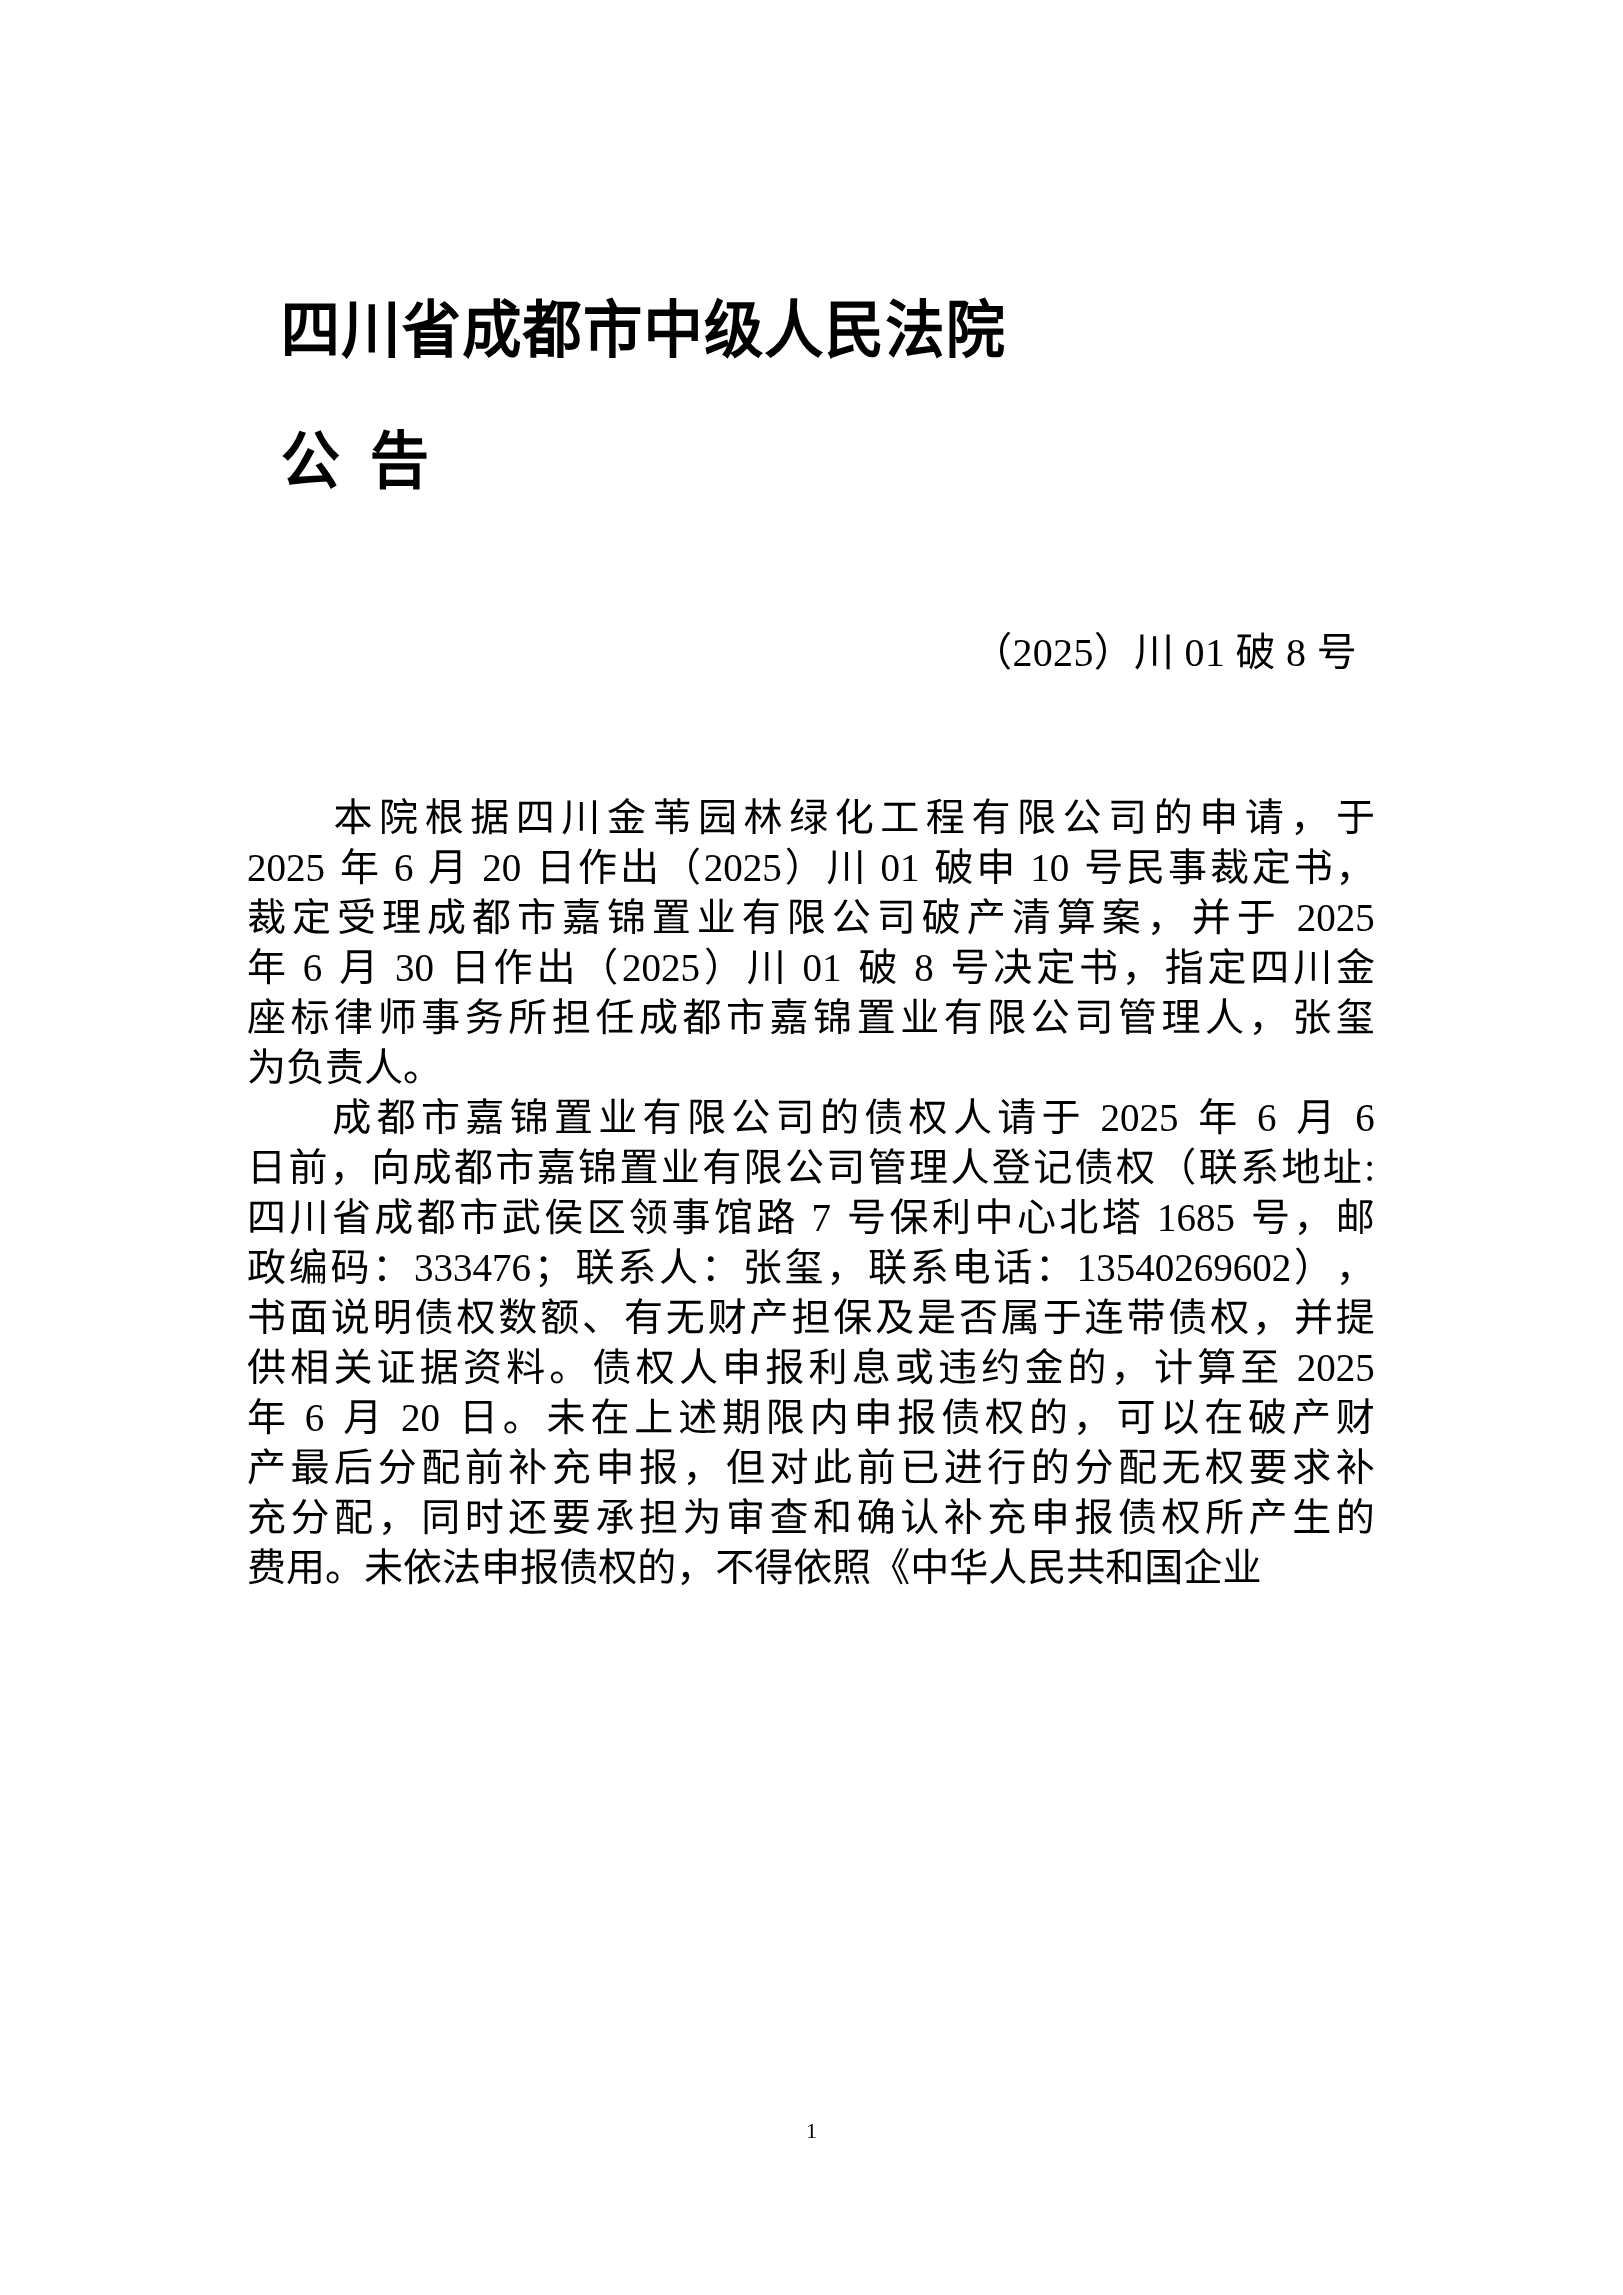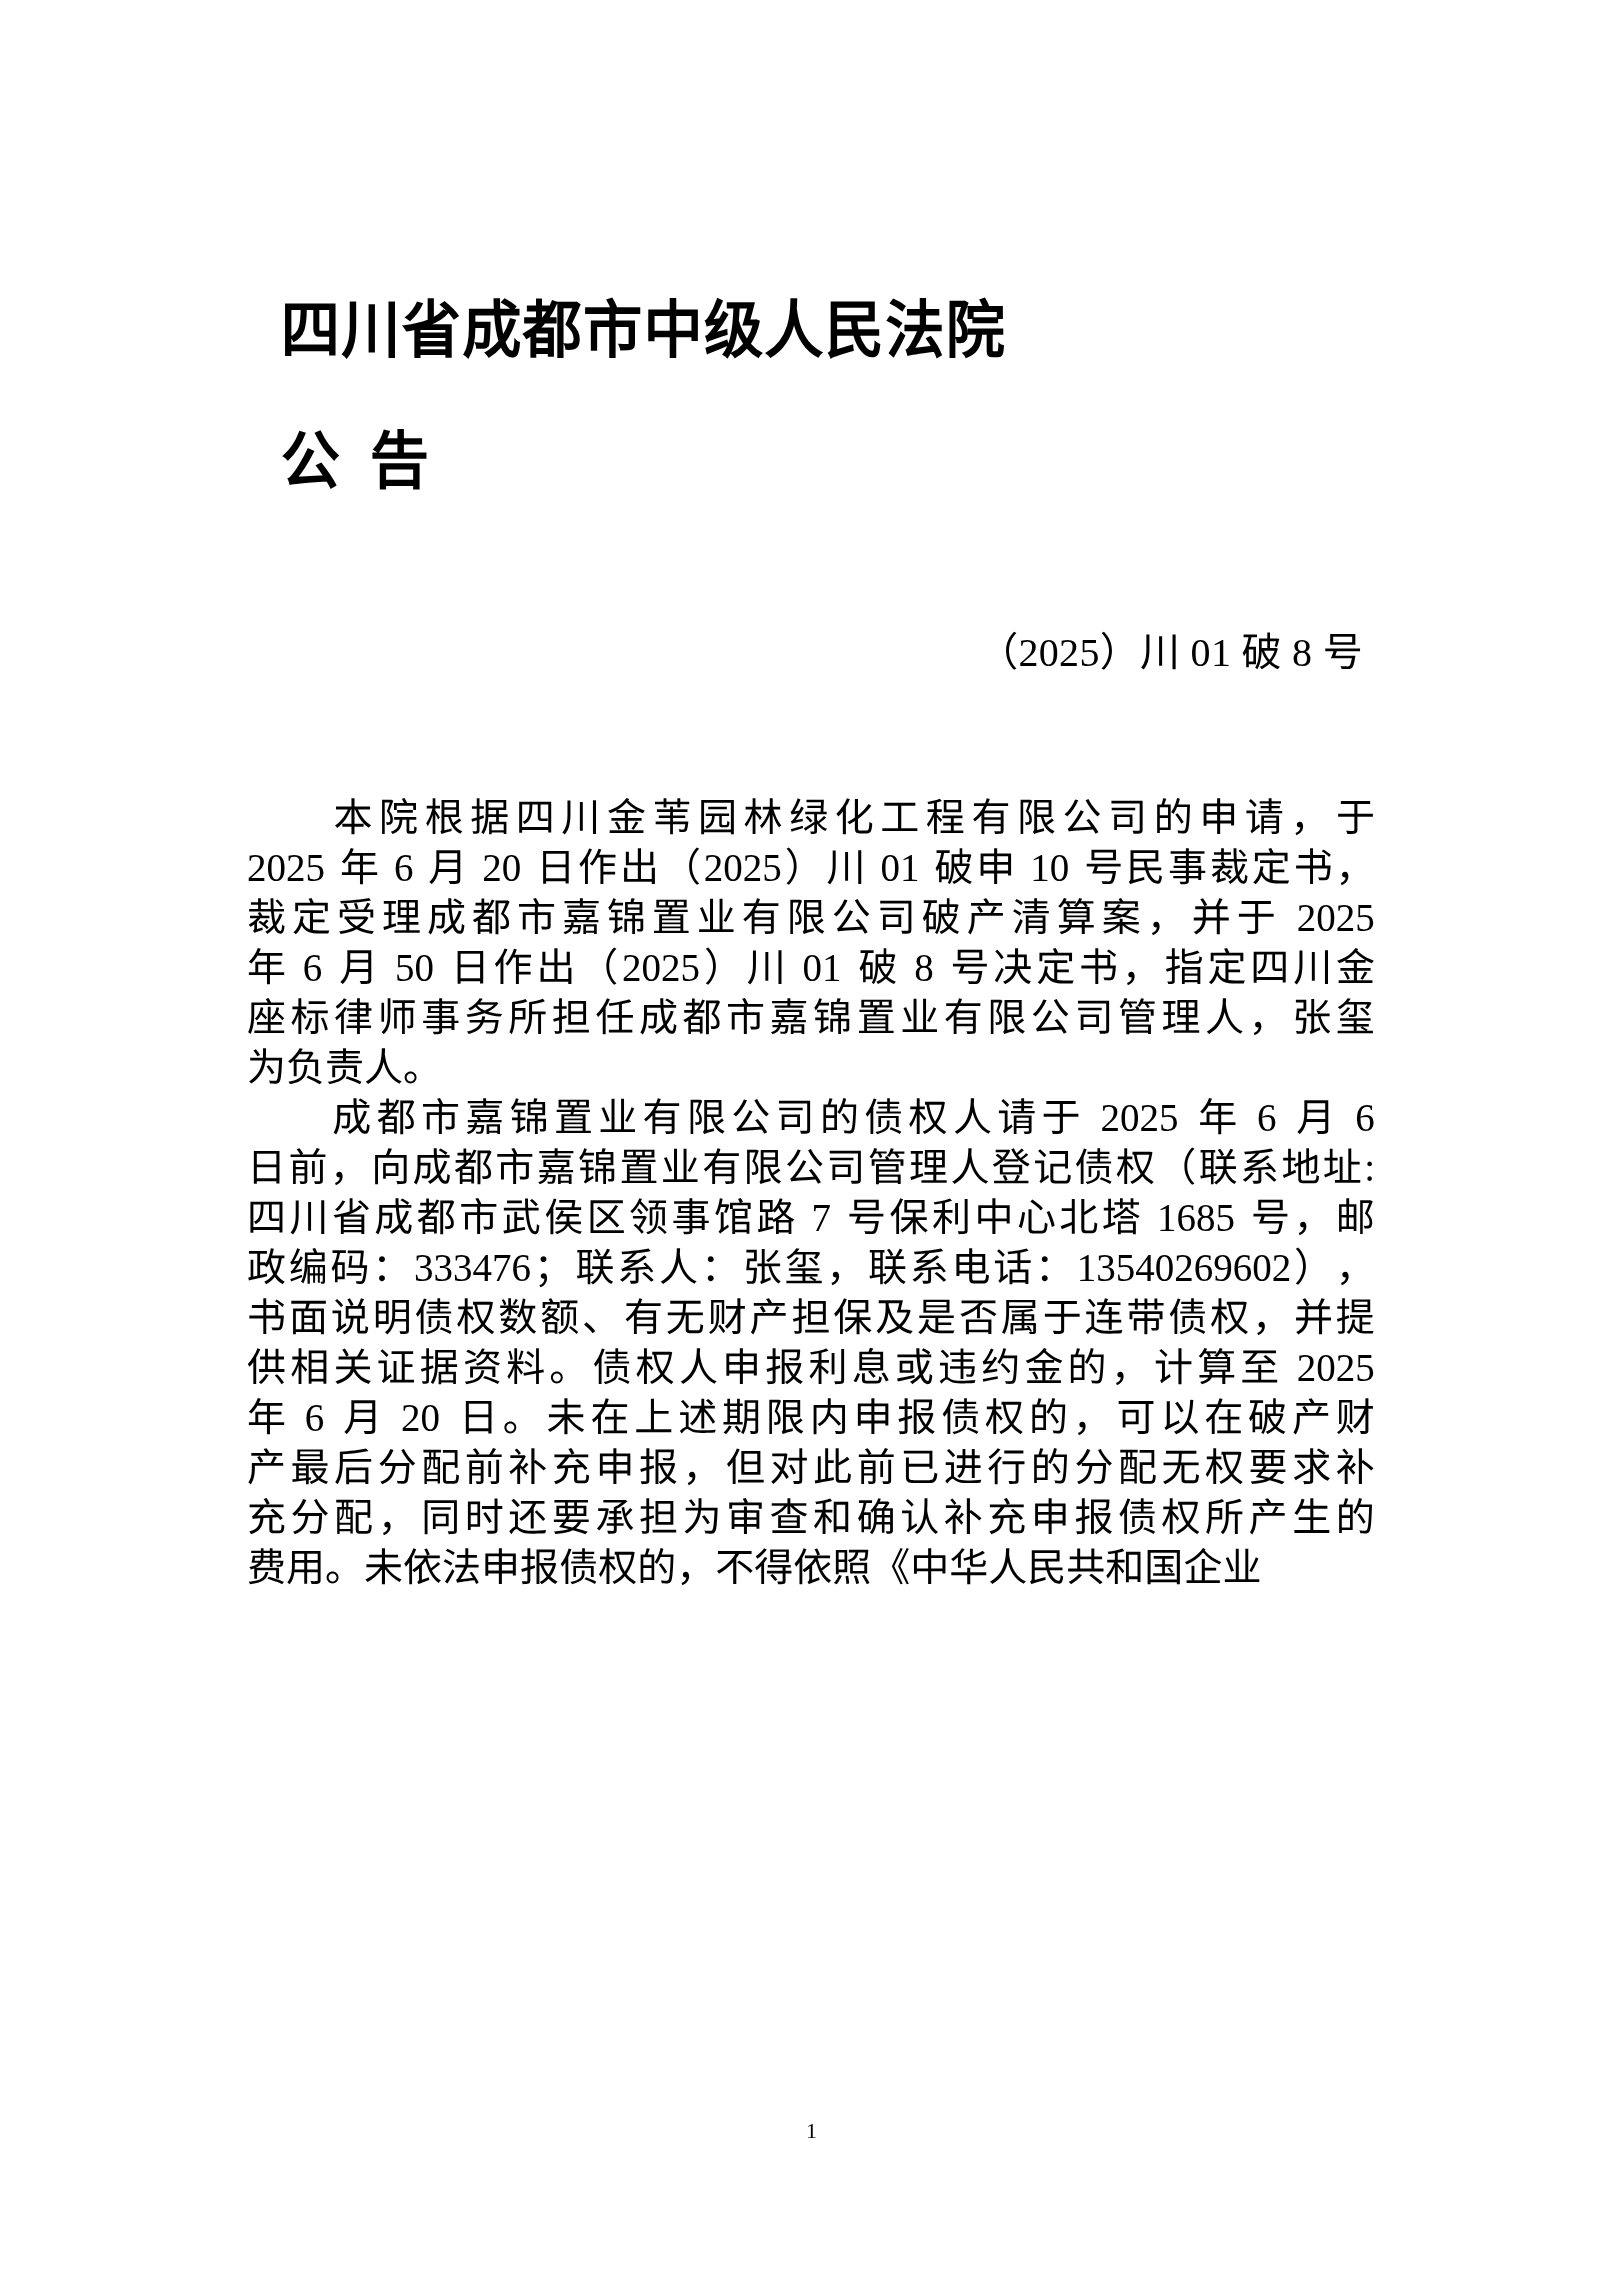--- a/index.html
+++ b/index.html
@@ -51,21 +51,21 @@
     letter-spacing: 0px;
     color: #000;
     transform: scaleX(0.94);
     transform-origin: center center;
     white-space: pre;
   }
 
   
   .case-no {
     position: absolute;
-    left: 236px;
+    left: 230px;
     top: 627px;
     width: 1127px;
     text-align: right;
     font-size: 40px;
     line-height: 1.28;
     letter-spacing: 0.3px;
     white-space: nowrap;
   }
 
   
@@ -234,21 +234,21 @@
           <span class="ch" style="width: 9.2px;">&nbsp;</span>
           <span class="ch">2025</span>
         </div>
         <div class="tline">
           <span class="ch">年</span>
           <span class="ch" style="width: 9.2px;">&nbsp;</span>
           <span class="ch">6</span>
           <span class="ch" style="width: 9.2px;">&nbsp;</span>
           <span class="ch">月</span>
           <span class="ch" style="width: 9.2px;">&nbsp;</span>
-          <span class="ch">50</span>
+          <span class="ch">30</span>
           <span class="ch" style="width: 9.2px;">&nbsp;</span>
           <span class="ch">日</span>
           <span class="ch">作</span>
           <span class="ch">出</span>
           <span class="ch">（</span>
           <span class="ch">2025</span>
           <span class="ch">）</span>
           <span class="ch">川</span>
           <span class="ch" style="width: 9.2px;">&nbsp;</span>
           <span class="ch">01</span>

